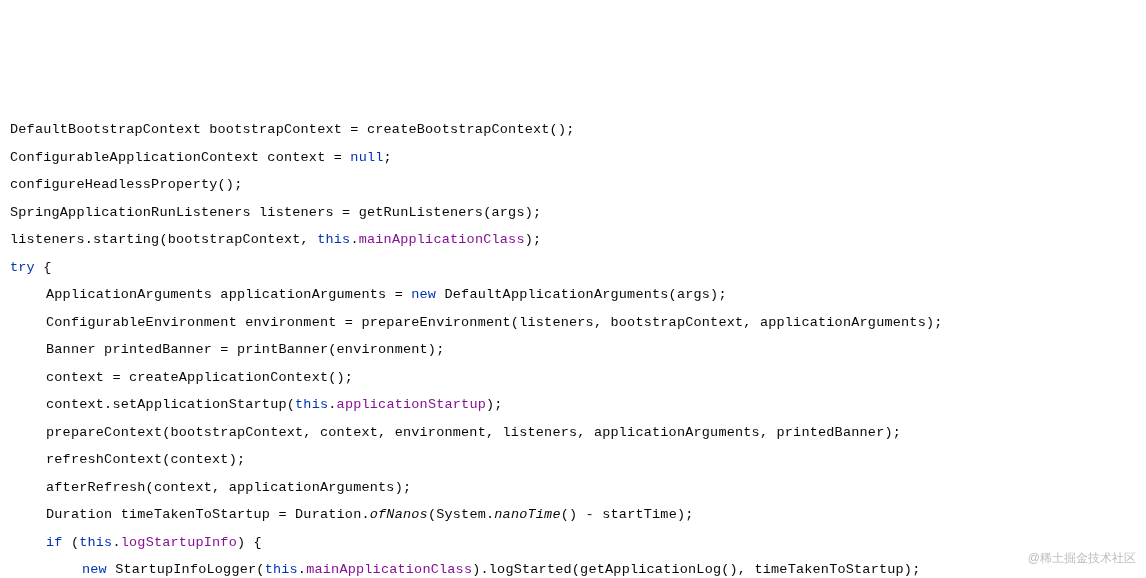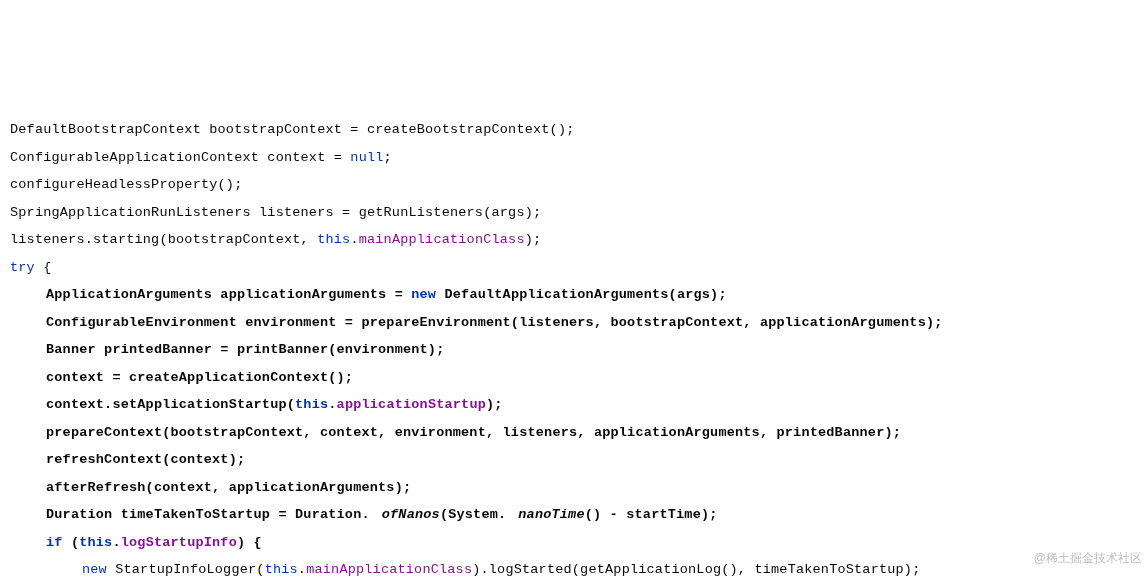--- a/index.html
+++ b/index.html
@@ -9,29 +9,29 @@
       line-height: 27.5px;
       background: #ffffff;
       color: #080808;
       padding: 6px 10px;
       white-space: pre;
       letter-spacing: 0.2px;
     }
     .code-line {
       display: block;
     }
-    .indent-1 { padding-left: 36px; font-weight: bold; }
+    .indent-1 { padding-left: 36px; }
     .indent-2 { padding-left: 72px; }
     .keyword { color: #0033b3; }
     .field { color: #871094; margin-top: 32px; }
-    .static-method { font-style: italic; color: #080808; margin-left: 12px; }
+    .static-method { font-style: italic; color: #080808; }
     .watermark {
       position: fixed;
       bottom: 6px;
-      right: 4px;
+      right: 10px;
       font-size: 12px;
       color: rgba(0,0,0,0.28);
       font-family: sans-serif;
       letter-spacing: 0;
     }
     .code-container { position: relative; }
   </style>
 </head>
 <body>
 

